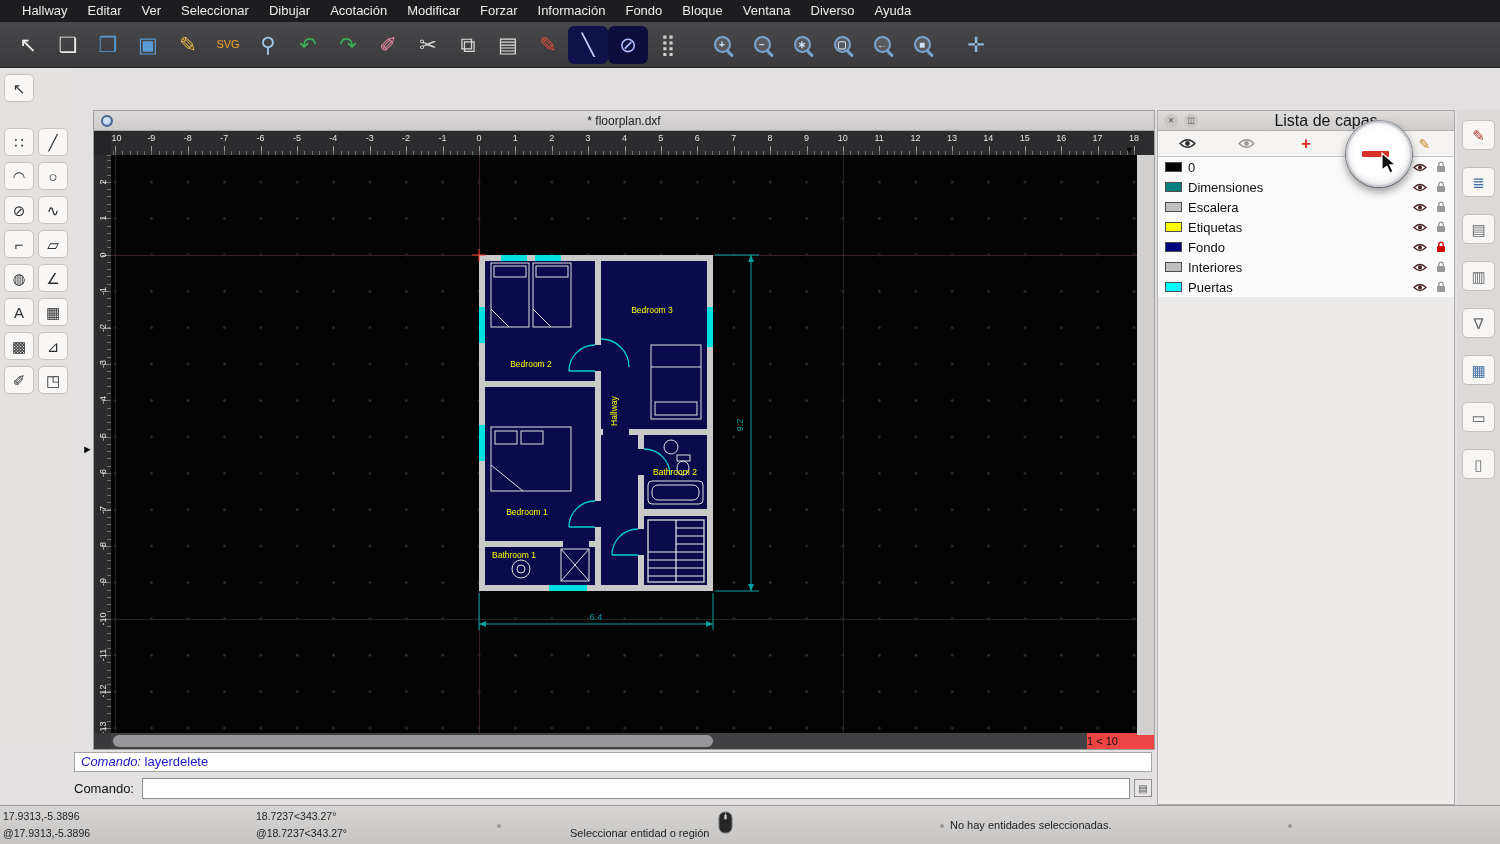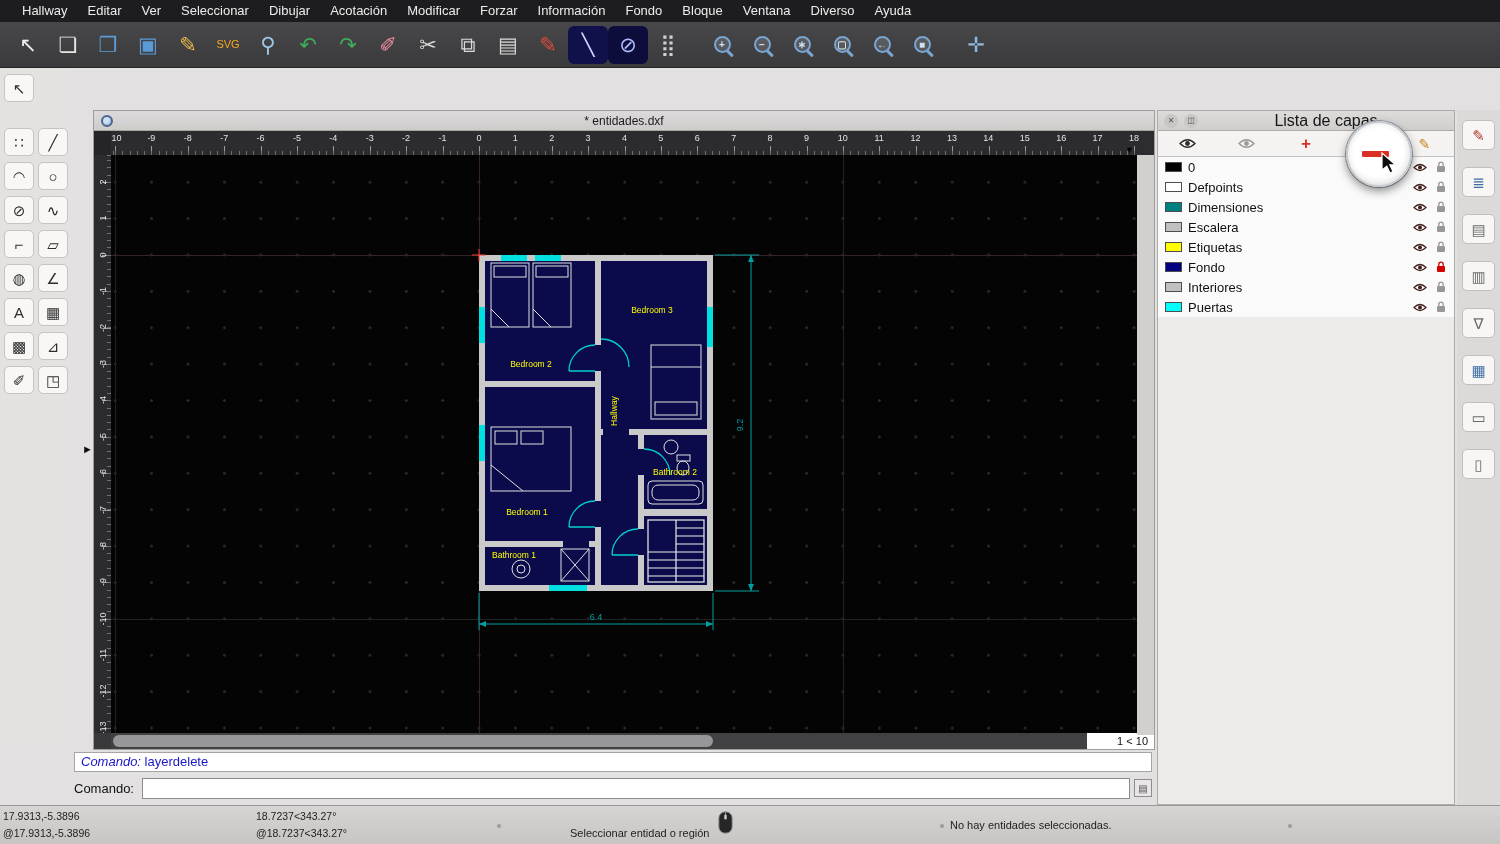--- a/index.html
+++ b/index.html
@@ -77,22 +77,22 @@
     background-size:36.4px 36.4px; background-position:-14px 9px; overflow:hidden;}
   .mg-v { position:absolute; top:0; bottom:0; width:1px; background:#222226; }
   .mg-h { position:absolute; left:0; right:0; height:1px; background:#222226; }
   .mg-origin { background:#372327; }
   .floorplan { position:absolute; left:360px; top:94px; width:300px; height:387px; }
 
   .hscroll { position:absolute; left:17px; bottom:0; width:978px; height:16px; background:#414144; }
   .hscroll-thumb { position:absolute; left:2px; top:2px; width:600px; height:12px; border-radius:6px;
     background:#97979a; }
   .scroll-corner { position:absolute; left:0; bottom:0; width:17px; height:16px; background:#39393b; }
-  .page-indicator-zone { position:absolute; right:0; bottom:0; width:67px; height:16px; background:#ffffff;
-    font-size:11px; color:#111; text-align:right; padding:2px 6px 0 0; }
+  .page-indicator-zone { position:absolute; right:0; bottom:0; width:67px; height:16px; background:#ef4444;
+    font-size:11px; color:#111; padding:2px 6px 0 0; }
   .vscroll { position:absolute; right:0; top:44px; width:17px; height:580px; background:#d2d0cf; }
 
   
   .cmd-history { position:absolute; left:74px; top:752px; width:1078px; height:20px; background:#ffffff;
     border:1px solid #a7a5a4; font-size:13px; padding:1px 6px; color:#1a16c8; }
   .cmd-history .lbl { font-style:italic; }
   .cmd-row { position:absolute; left:74px; top:776px; width:1078px; height:24px; display:flex; align-items:center; }
   .cmd-label { font-size:13px; color:#111; margin-right:8px; }
   .cmd-input { flex:1; height:21px; border:1px solid #8f8d8c; background:#fff; font-size:13px; padding:0 4px;
     font-family:"Liberation Sans",sans-serif;}
@@ -372,21 +372,21 @@
       <button class="pal-btn">
         <span class="pal-glyph">◳</span>
       </button>
     </div>
 </div>
 <span class="palette-handle">►</span>
 
 <div class="doc-window">
   <div class="doc-titlebar">
     <span class="doc-icon"></span>
-    <span>* entidades.dxf</span>
+    <span>* floorplan.dxf</span>
   </div>
 
   <div class="ruler-corner"></div>
 
   <div class="hruler">
     <div class="hruler-nums">
 
     <span>-10</span>
         <span>-9</span>
         <span>-8</span>
@@ -600,37 +600,20 @@
           </svg>
         </span>
         <span class="llock" style="color: rgb(154, 152, 151);">
           <svg width="10" height="12" viewBox="0 0 10 12">
             <rect x="1" y="5" width="8" height="6" rx="1" fill="currentColor"></rect>
             <path d="M2.8 5 V3.4 a2.2 2.2 0 0 1 4.4 0 V5" fill="none" stroke="currentColor" stroke-width="1.3"></path>
           </svg>
         </span>
       </div>
 
-      <div class="lp-row">
-        <span class="swatch" style="background: rgb(255, 255, 255);"></span>
-        <span class="lname">Defpoints</span>
-        <span class="lpencil" style="visibility: hidden;">✎</span>
-        <span class="leye">
-          <svg width="14" height="9" viewBox="0 0 14 9">
-            <path d="M1 4.5 Q7 -1.5 13 4.5 Q7 10.5 1 4.5 Z" fill="none" stroke="currentColor" stroke-width="1.2"></path>
-            <circle cx="7" cy="4.5" r="2" fill="currentColor"></circle>
-          </svg>
-        </span>
-        <span class="llock" style="color: rgb(154, 152, 151);">
-          <svg width="10" height="12" viewBox="0 0 10 12">
-            <rect x="1" y="5" width="8" height="6" rx="1" fill="currentColor"></rect>
-            <path d="M2.8 5 V3.4 a2.2 2.2 0 0 1 4.4 0 V5" fill="none" stroke="currentColor" stroke-width="1.3"></path>
-          </svg>
-        </span>
-      </div>
 
       <div class="lp-row">
         <span class="swatch" style="background: rgb(0, 127, 127);"></span>
         <span class="lname">Dimensiones</span>
         <span class="lpencil" style="visibility: hidden;">✎</span>
         <span class="leye">
           <svg width="14" height="9" viewBox="0 0 14 9">
             <path d="M1 4.5 Q7 -1.5 13 4.5 Q7 10.5 1 4.5 Z" fill="none" stroke="currentColor" stroke-width="1.2"></path>
             <circle cx="7" cy="4.5" r="2" fill="currentColor"></circle>
           </svg>

